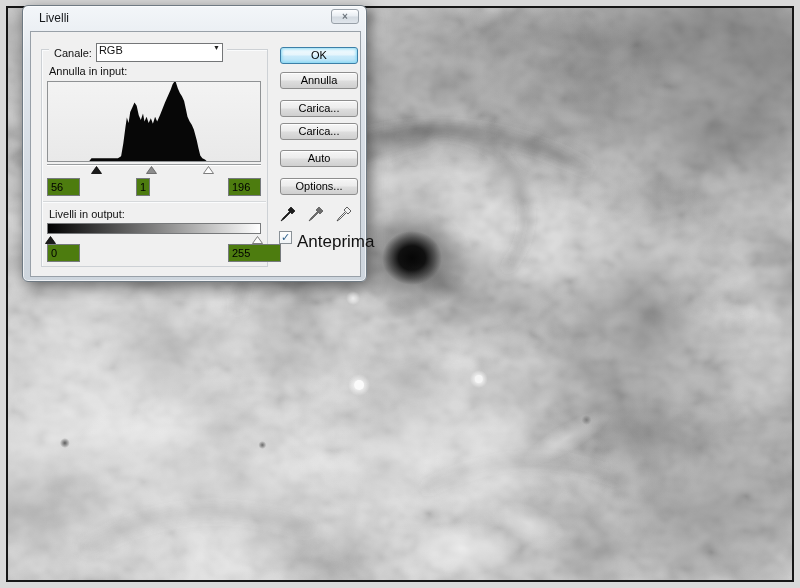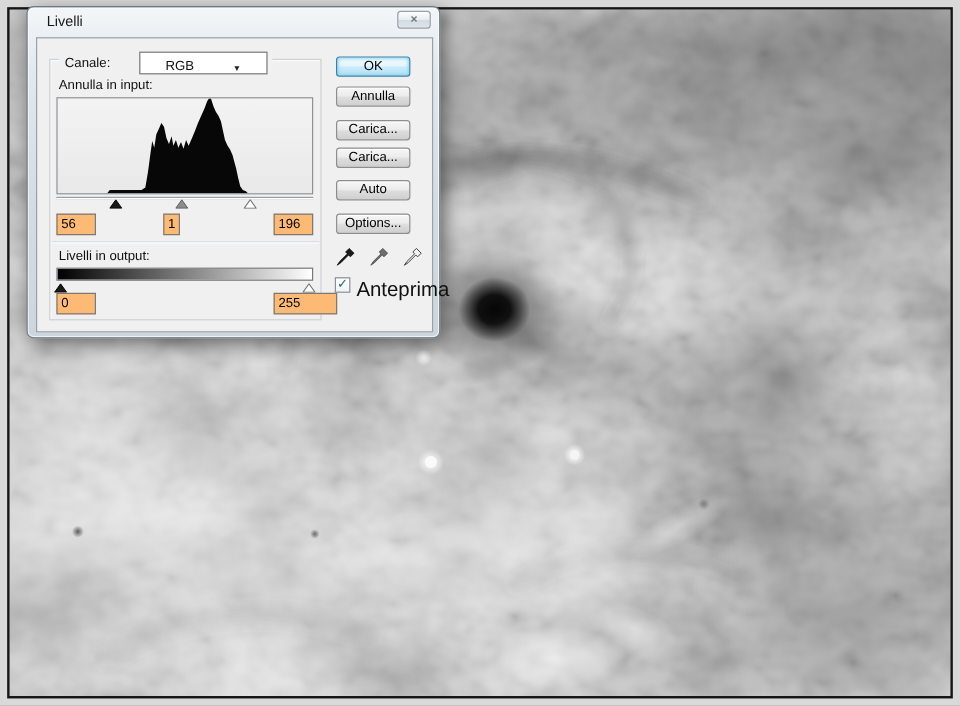--- a/index.html
+++ b/index.html
@@ -26,43 +26,43 @@
   .client { position:absolute; left:7px; top:25px; width:331px; height:246px;
             background:#f0f0f0; border:1px solid #98a0a8; }
 
   .groupbox { position:absolute; left:10px; top:17px; width:227px; height:218px;
               border:1px solid #cdd1d5; box-shadow:inset 1px 1px 0 #fafbfc; }
   .divider  { position:absolute; left:12px; top:169px; width:223px; height:2px;
               border-top:1px solid #d6d9db; border-bottom:1px solid #fbfcfd; }
 
   .lbl { position:absolute; font-size:11px; color:#101010; white-space:nowrap; }
   .channel-row { position:absolute; left:18px; top:9px; background:#f0f0f0; padding:2px 4px 2px 5px;
-                 display:flex; align-items:center; gap:24px; }
-  .combo { width:107px; height:19px; background:#fff; border:1px solid #747678;
-           display:flex; align-items:flex-end; justify-content:space-between;
-           padding:0 21px; font-size:11px; cursor:default; }
+                 display:flex; align-items:center; gap:4px; }
+  .combo { width:127px; height:19px; background:#fff; border:1px solid #747678;
+           display:flex; align-items:flex-start; justify-content:space-between;
+           padding:0 2px; font-size:11px; cursor:default; }
   .combo .arrow { font-size:7px; color:#222; }
 
   .histogram { position:absolute; left:16px; top:49px; width:214px; height:81px;
                border:1px solid #8f9294; background:linear-gradient(#f3f3f3,#e9e9e9); }
   .histogram svg { display:block; width:100%; height:100%; }
   .track { position:absolute; left:16px; top:132px; width:214px; height:2px;
            background:#9a9d9f; border-bottom:1px solid #fff; }
   .tri { position:absolute; top:134px; width:11px; height:8px; cursor:pointer; }
   .tri svg, .tri-out svg { display:block; }
   .tri-out { position:absolute; top:204px; width:11px; height:8px; cursor:pointer; }
 
-  .field { position:absolute; height:18px; border:1px solid #767a7d; background:#fdba74;
+  .field { position:absolute; height:18px; border:1px solid #767a7d; background:#4d7c0f;
            font-family:"Liberation Sans","DejaVu Sans",sans-serif; font-size:11px;
            padding:1px 3px; color:#000; }
 
   .gradbar { position:absolute; left:16px; top:191px; width:214px; height:11px;
              border:1px solid #77797b; background:linear-gradient(90deg,#000 0%,#fff 100%); }
 
-  .btn { position:absolute; left:249px; width:62px; height:17px;
+  .btn { position:absolute; left:249px; width:78px; height:17px;
          border:1px solid #8e8e8e; border-radius:3px; font-size:11px; color:#000;
          text-align:center; line-height:15px; cursor:pointer;
          background:linear-gradient(#f6f6f6,#ececec 45%,#dddddd 55%,#cfcfcf);
          box-shadow:inset 0 1px 0 rgba(255,255,255,.9); }
   .btn.default { border-color:#3c7fa7;
          background:linear-gradient(#f3fbfe,#e6f5fc 45%,#c9eafa 55%,#b4e2f6);
          box-shadow:inset 0 0 3px 1px #86d7f3, inset 0 1px 0 rgba(255,255,255,.95); }
 
   .dropper { position:absolute; top:174px; width:16px; height:16px; cursor:pointer; }
 

